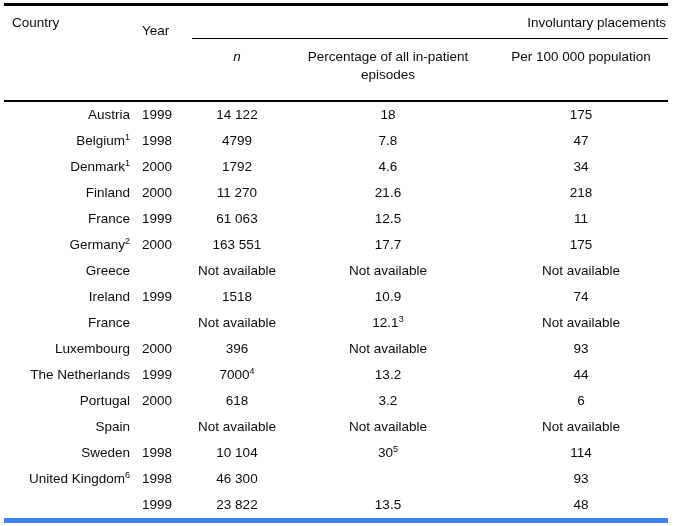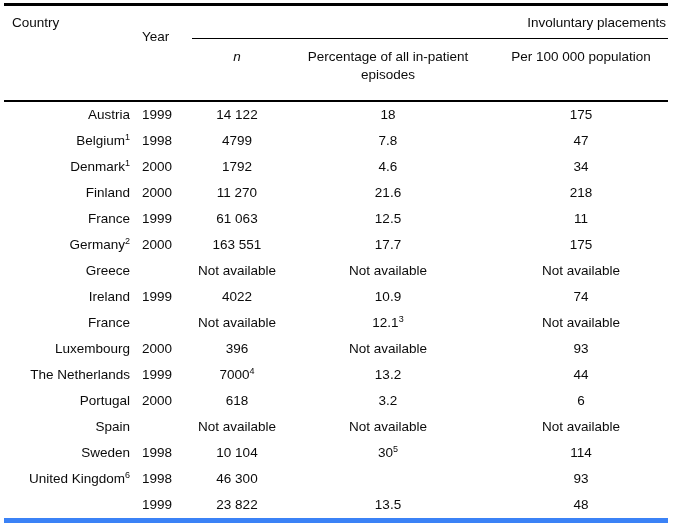--- a/index.html
+++ b/index.html
@@ -30,21 +30,21 @@
   }
   th {
     font-weight: normal;
     text-align: left;
     vertical-align: top;
   }
   .h-country {
     padding: 9px 4px 4px 8px;
   }
   .h-year {
-    padding: 23px 4px 4px 6px;
+    padding: 17px 4px 4px 6px;
   }
   .h-group {
     text-align: right;
     padding: 9px 2px 8px 2px;
     border-bottom: 1px solid #000;
   }
   .h-country, .h-year, .h-n, .h-pct, .h-per {
     border-bottom: 2px solid #000;
   }
   .h-n, .h-pct, .h-per {
@@ -149,21 +149,21 @@
         <tr>
     <td class="col-country"><span>Greece</span><sup></sup></td>
     <td class="col-year"><span></span></td>
     <td class="col-n"><span>Not available</span><sup></sup></td>
     <td class="col-pct"><span>Not available</span><sup></sup></td>
     <td class="col-per"><span>Not available</span></td>
   </tr>
         <tr>
     <td class="col-country"><span>Ireland</span><sup></sup></td>
     <td class="col-year"><span>1999</span></td>
-    <td class="col-n"><span>4022</span><sup></sup></td>
+    <td class="col-n"><span>1518</span><sup></sup></td>
     <td class="col-pct"><span>10.9</span><sup></sup></td>
     <td class="col-per"><span>74</span></td>
   </tr>
         <tr>
     <td class="col-country"><span>France</span><sup></sup></td>
     <td class="col-year"><span></span></td>
     <td class="col-n"><span>Not available</span><sup></sup></td>
     <td class="col-pct"><span>12.1</span><sup>3</sup></td>
     <td class="col-per"><span>Not available</span></td>
   </tr>

